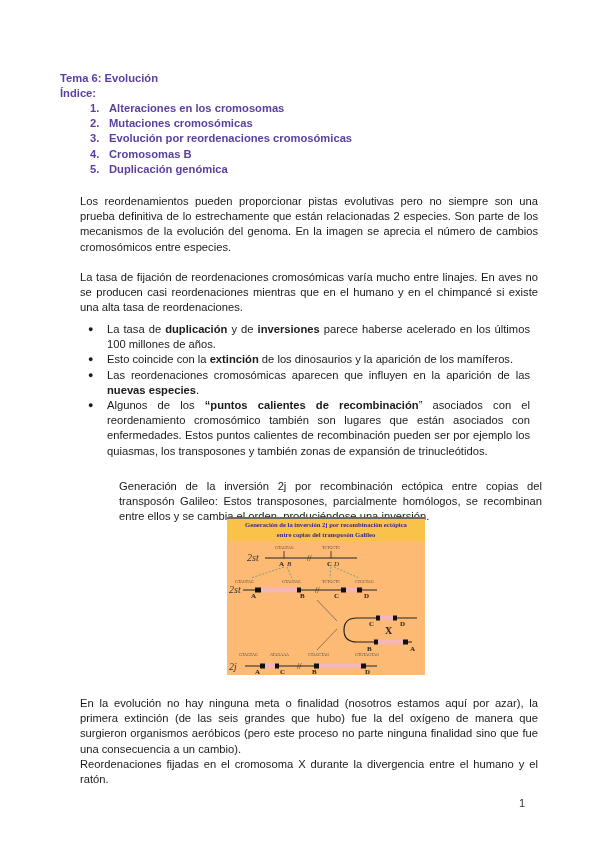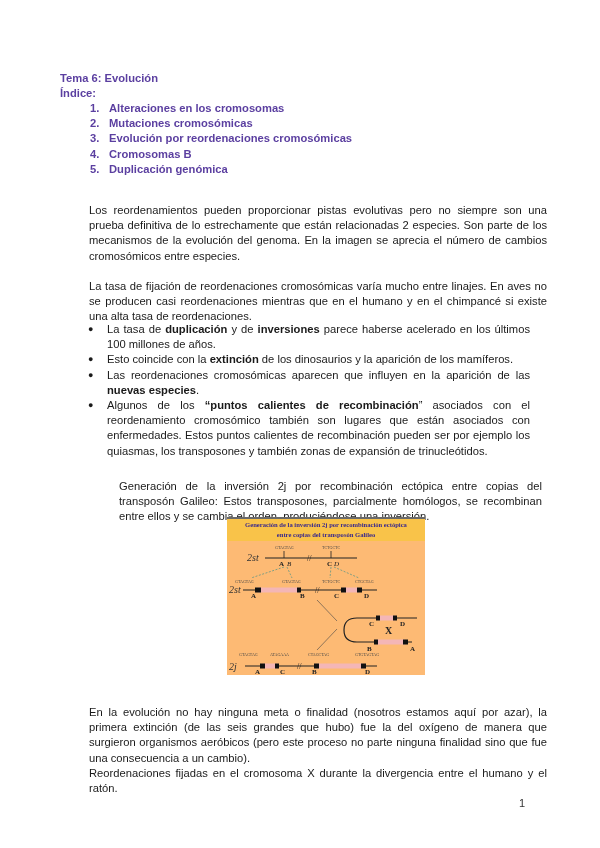--- a/index.html
+++ b/index.html
@@ -3,21 +3,21 @@
 <meta charset="utf-8">
 <style>
   html, body { margin: 0; padding: 0; background: #ffffff; }
   body { width: 600px; height: 848px; position: relative; overflow: hidden;
          font-family: "Liberation Sans", sans-serif; color: #1a1a1a; }
   .page { position: absolute; left: 0; top: 0; width: 600px; height: 848px; background: #fff; }
   .heading { position: absolute; left: 60px; font-size: 11.2px; font-weight: bold; color: #5b3fa0; line-height: 14px; text-align: center; }
   .toc { position: absolute; left: 90px; top: 101px; margin: 0; padding: 0; list-style: none; }
   .toc li { font-size: 11.2px; font-weight: bold; color: #5b3fa0; line-height: 15.2px; white-space: nowrap; }
   .toc .num { display: inline-block; width: 19px; }
-  .para { position: absolute; left: 72px; width: 458px; font-size: 11.2px; line-height: 15.2px; text-align: justify; margin: 17px; }
+  .para { position: absolute; left: 72px; width: 458px; font-size: 11.2px; line-height: 15.2px; text-align: justify; margin: 8px; }
   .bullets { position: absolute; left: 88px; top: 322px; width: 442px; margin: 0; padding: 0; list-style: none; }
   .bullets li { position: relative; padding-left: 19px; font-size: 11.2px; line-height: 15.2px; text-align: justify; }
   .bullets li .dot { position: absolute; left: 0; top: 0; font-size: 9px; }
   .sub-para { position: absolute; left: 107px; width: 423px; font-size: 11.2px; line-height: 15.2px; text-align: justify; margin: 12px; }
   b { font-weight: bold; }
   .figure { position: absolute; left: 227px; top: 517px; width: 198px; height: 158px; background: #fdba74; }
   .fig-title { position: absolute; left: 0; top: 0; width: 198px; height: 24px; background: #f9c349; border-top: 2px solid #6a6a6a;
                font-family: "Liberation Serif", serif; font-size: 6.6px; font-weight: bold; color: #3b2a8c; text-align: center; line-height: 10px; padding-top: 1px; box-sizing: border-box; }
   .page-number { position: absolute; left: 519px; top: 797px; font-size: 11px; color: #333; }
 </style>

